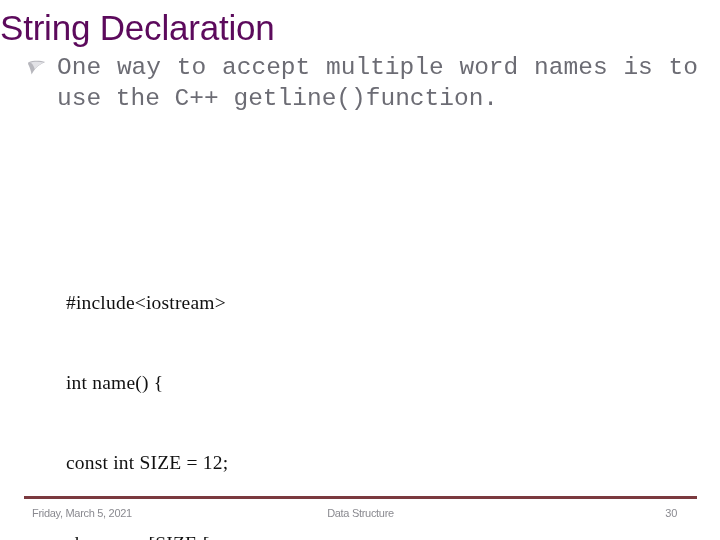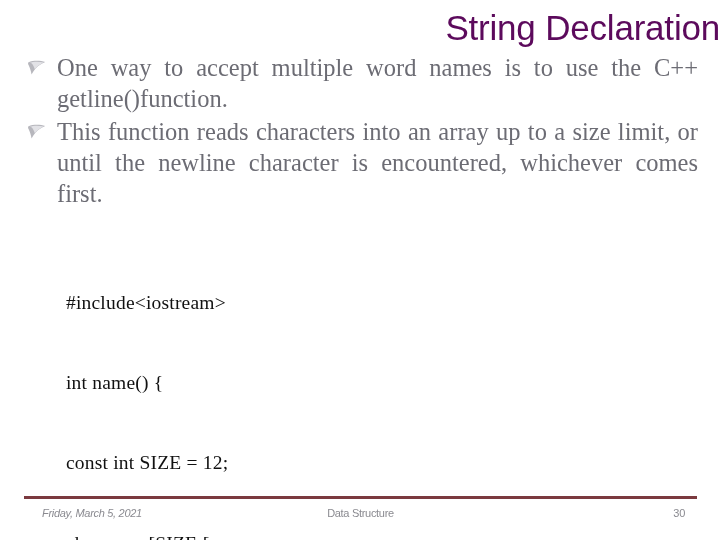--- a/index.html
+++ b/index.html
@@ -19,21 +19,21 @@
     inset: 0;
     background: #ffffff;
   }
 
   
   .slide-title {
     position: absolute;
     top: 8px;
     left: 0;
     width: 720px;
-    text-align: right;
+    text-align: left;
     font-family: "Liberation Sans", sans-serif;
     font-size: 35px;
     line-height: 40px;
     font-weight: normal;
     color: #5c0a5c;
     letter-spacing: -0.2px;
     white-space: nowrap;
   }
 
   
@@ -50,21 +50,21 @@
   }
   .bullet-marker {
     position: absolute;
     left: 4px;
     top: 8px;
     width: 22px;
     height: 16px;
     overflow: visible;
   }
   .bullet-text {
-    font-family: Liberation Serif, serif;
+    font-family: Liberation Mono, monospace;
     font-size: 24.5px;
     line-height: 31px;
     color: #6c6c74;
     text-align: justify;
     text-justify: inter-word;
   }
 
   
   .code-block {
     position: absolute;
@@ -96,37 +96,36 @@
     left: 24px;
     top: 503px;
     width: 673px;
     height: 24px;
     font-family: "Liberation Sans", sans-serif;
     font-size: 11px;
     color: #8a8a90;
   }
   .footer-date {
     position: absolute;
-    left: 18px;
+    left: 8px;
     top: 4px;
     white-space: nowrap;
     letter-spacing: -0.3px;
-    font-style: italic;
   }
   .footer-center {
     position: absolute;
     left: 0;
     top: 4px;
     width: 673px;
     text-align: center;
     letter-spacing: -0.3px;
   }
   .footer-page {
     position: absolute;
-    right: 12px;
+    right: 20px;
     top: 4px;
     letter-spacing: -0.3px;
   }
 </style>
 </head>
 <body>
 
 <div class="slide">
 
   <div class="slide-title">String Declaration</div>
@@ -136,29 +135,20 @@
     <div class="bullet-row">
       <span class="bullet-marker">
         <svg width="22" height="16" viewBox="0 0 22 16" xmlns="http://www.w3.org/2000/svg">
           <path d="M2.5 2.2 C7 0.4, 14 0.2, 19.2 2.0 C15.8 3.4, 12.2 5.6, 9.4 8.8 C8.0 10.6, 6.6 12.6, 5.6 14.4 C5.0 11.8, 4.2 8.4, 2.8 5.6 C2.2 4.4, 1.6 3.2, 2.5 2.2 Z" fill="#b7b7bd"></path>
           <path d="M3.4 2.8 C7.4 1.4, 13.2 1.2, 17.6 2.6 C14.4 4.0, 11.2 6.2, 8.8 9.2 C8.2 7.4, 7.2 5.2, 5.8 3.6 C5.0 2.8, 4.2 2.6, 3.4 2.8 Z" fill="#e2e2e6"></path>
         </svg>
       </span>
       <div class="bullet-text">One way to accept multiple word names is to use the C++ getline()function.</div>
     </div>
 
-    <div class="bullet-row">
-      <span class="bullet-marker">
-        <svg width="22" height="16" viewBox="0 0 22 16" xmlns="http://www.w3.org/2000/svg">
-          <path d="M2.5 2.2 C7 0.4, 14 0.2, 19.2 2.0 C15.8 3.4, 12.2 5.6, 9.4 8.8 C8.0 10.6, 6.6 12.6, 5.6 14.4 C5.0 11.8, 4.2 8.4, 2.8 5.6 C2.2 4.4, 1.6 3.2, 2.5 2.2 Z" fill="#b7b7bd"></path>
-          <path d="M3.4 2.8 C7.4 1.4, 13.2 1.2, 17.6 2.6 C14.4 4.0, 11.2 6.2, 8.8 9.2 C8.2 7.4, 7.2 5.2, 5.8 3.6 C5.0 2.8, 4.2 2.6, 3.4 2.8 Z" fill="#e2e2e6"></path>
-        </svg>
-      </span>
-      <div class="bullet-text">This function reads characters into an array up to a size limit, or until the newline character is encountered, whichever comes first.</div>
-    </div>
 
   </div>
 
   <div class="code-block">
     <div class="code-line">#include&lt;iostream&gt;</div>
     <div class="code-line">int name() {</div>
     <div class="code-line">const int SIZE = 12;</div>
     <div class="code-line">char name[SIZE;[</div>
     
     

